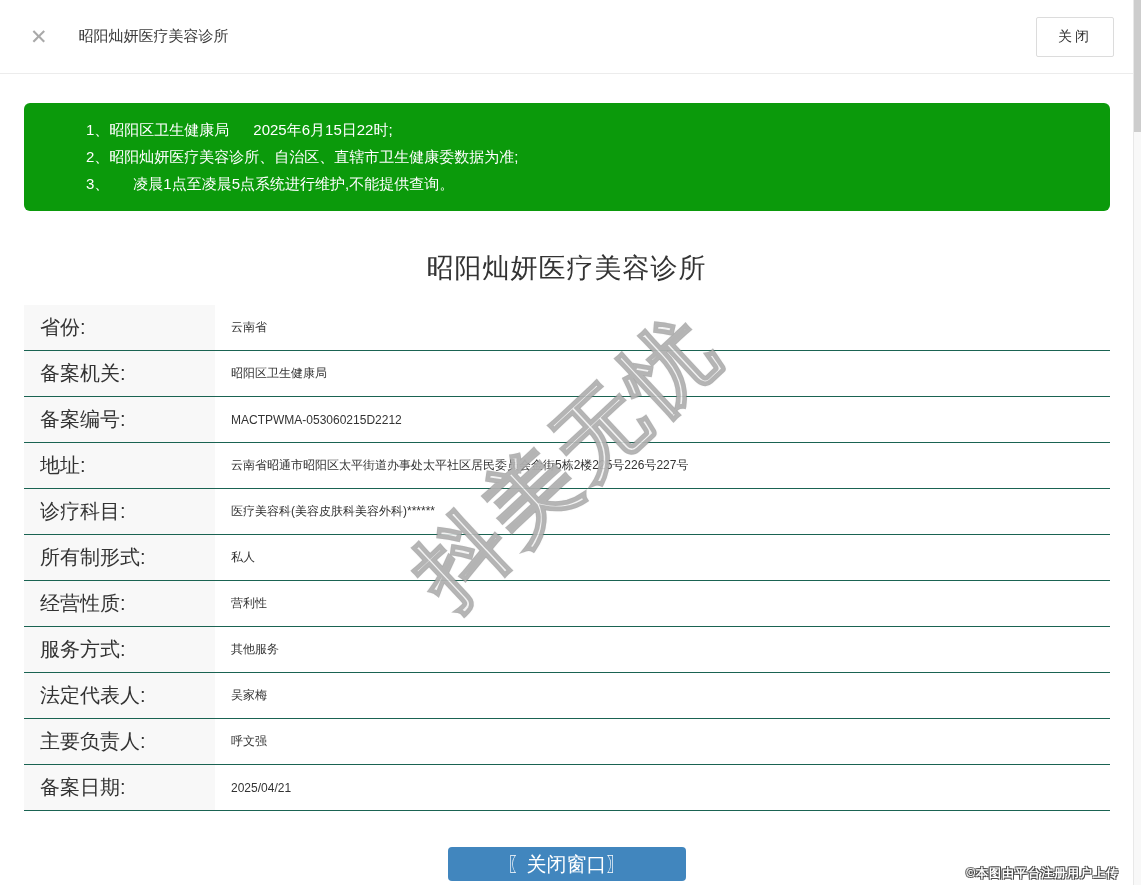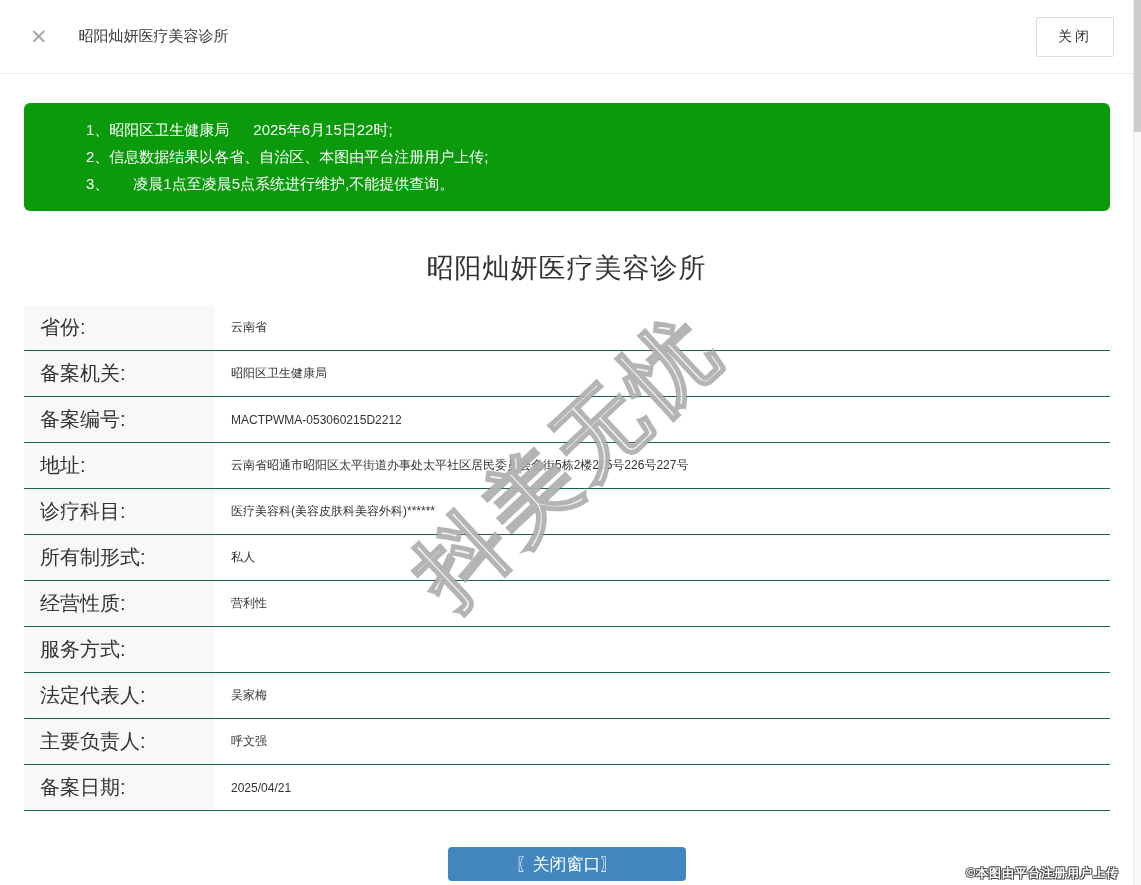--- a/index.html
+++ b/index.html
@@ -97,21 +97,21 @@
 
   
   .bottom-btn-wrap { text-align: center; margin-top: 36px; }
   .bottom-btn {
     width: 238px;
     height: 34px;
     background: #4186be;
     color: #fff;
     border: none;
     border-radius: 4px;
-    font-size: 17px;
+    font-size: 20px;
     cursor: pointer;
     font-family: inherit;
   }
 
   
   .watermark {
     position: absolute;
     left: 368px;
     top: 402px;
     width: 400px;
@@ -161,21 +161,21 @@
 <div class="page">
 
   <div class="header">
     <span class="x-icon">✕</span>
     <span class="header-title">昭阳灿妍医疗美容诊所</span>
     <button class="close-btn">关闭</button>
   </div>
 
   <div class="notice">
     <div class="notice-line"><span>1、</span><span>昭阳区卫生健康局</span><b>2025年6月15日22时</b><span>;</span></div>
-    <div class="notice-line"><span>2、</span><span>信息数据结果以各省、自治区、本图由平台注册用户上传;</span><b></b><span></span></div>
+    <div class="notice-line"><span>2、</span><span>昭阳灿妍医疗美容诊所、自治区、直辖市卫生健康委数据为准;</span><b></b><span></span></div>
     <div class="notice-line"><span>3、</span><span></span><b>凌晨1点至凌晨5点</b><span>系统进行维护,不能提供查询。</span></div>
   </div>
 
   <h1 class="main-title">昭阳灿妍医疗美容诊所</h1>
 
   <div class="info-table">
     <div class="row">
       <div class="cell-label">省份:</div>
       <div class="cell-value">云南省</div>
     </div>
@@ -198,20 +198,21 @@
     <div class="row">
       <div class="cell-label">所有制形式:</div>
       <div class="cell-value">私人</div>
     </div>
     <div class="row">
       <div class="cell-label">经营性质:</div>
       <div class="cell-value">营利性</div>
     </div>
     <div class="row">
       <div class="cell-label">服务方式:</div>
+      <div class="cell-value">其他服务</div>
     </div>
     <div class="row">
       <div class="cell-label">法定代表人:</div>
       <div class="cell-value">吴家梅</div>
     </div>
     <div class="row">
       <div class="cell-label">主要负责人:</div>
       <div class="cell-value">呼文强</div>
     </div>
     <div class="row">

